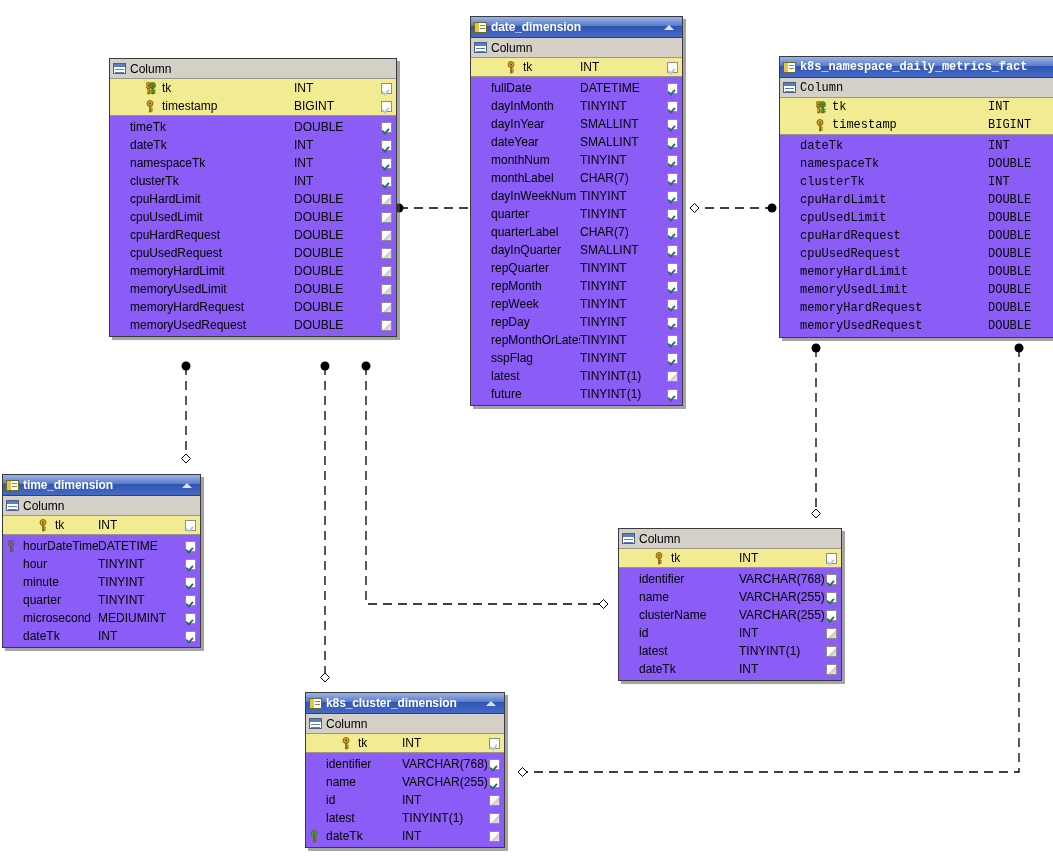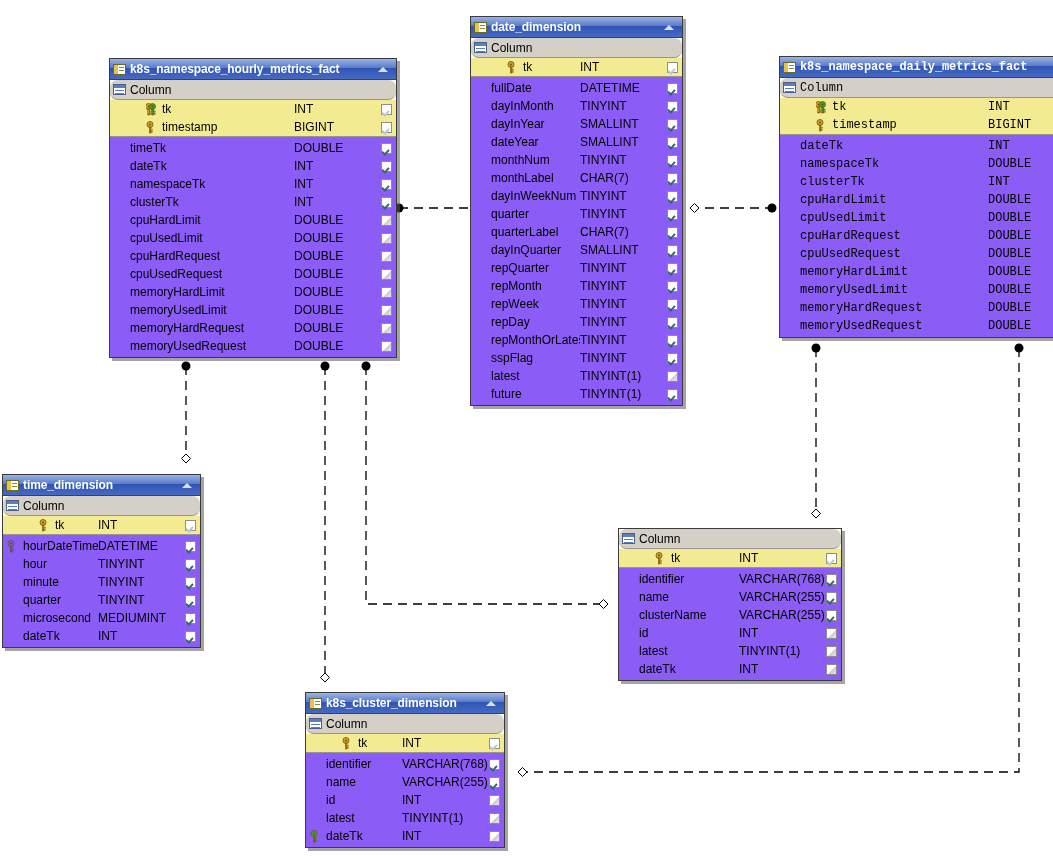--- a/index.html
+++ b/index.html
@@ -49,21 +49,21 @@
     width:15px;height:11px;flex:0 0 15px;margin-right:2px;position:relative;
   }
   .collapse-arrow:after{
     content:"";position:absolute;left:2px;top:3px;
     border-left:5px solid transparent;border-right:5px solid transparent;
     border-bottom:5px solid #d8e2f5;
   }
 
   .tbl-subheader{
     height:19px;background:#d4d0c8;border-bottom:1px solid #9a968e;
-    display:flex;align-items:center;padding:0 3px;border-radius:8px;
+    display:flex;align-items:center;padding:0 3px;
   }
   .tbl-subheader .sublabel{font-size:12px;color:#000;margin-left:4px;}
   .ico-columns{
     width:13px;height:11px;flex:0 0 13px;
     background:#ffffff;border:1px solid #4a5f8a;box-sizing:border-box;position:relative;
   }
   .ico-columns:before{
     content:"";position:absolute;left:0;top:0;right:0;height:3px;background:#5a7fc0;
   }
   .ico-columns:after{
@@ -126,25 +126,20 @@
       <circle cx="366" cy="366" r="4.5" fill="#000"></circle>
       <polygon points="608,604 603.5,599.5 599,604 603.5,608.5" fill="#ffffff" stroke="#000" stroke-width="1"></polygon>
       <path d="M 816 348 L 816 518" fill="none" stroke="#000000" stroke-width="1.3" stroke-dasharray="9,6"></path>
       <circle cx="816" cy="348" r="4.5" fill="#000"></circle>
       <polygon points="816,518 820.5,513.5 816,509 811.5,513.5" fill="#ffffff" stroke="#000" stroke-width="1"></polygon>
       <path d="M 1019 348 L 1019 772 L 518 772" fill="none" stroke="#000000" stroke-width="1.3" stroke-dasharray="9,6"></path>
       <circle cx="1019" cy="348" r="4.5" fill="#000"></circle>
       <polygon points="518,772 522.5,776.5 527,772 522.5,767.5" fill="#ffffff" stroke="#000" stroke-width="1"></polygon>
     </svg>
 <div class="table-box" style="left: 109px; top: 58px; width: 288px;">
-      <div class="tbl-header">
-        <span class="ico-table"></span>
-        <span class="title">k8s_namespace_hourly_metrics_fact</span>
-        <span class="collapse-arrow"></span>
-      </div>
       <div class="tbl-subheader">
         <span class="ico-columns"></span>
         <span class="sublabel">Column</span>
       </div>
       <div class="pk-group">
         <div class="row">
           <span class="keycell">
             <span class="key">
               <svg width="14" height="13" viewBox="0 0 14 13">
                 <circle cx="2.5" cy="3.5" r="3" fill="#d9a521" stroke="#6b4e08" stroke-width="0.8"></circle>

